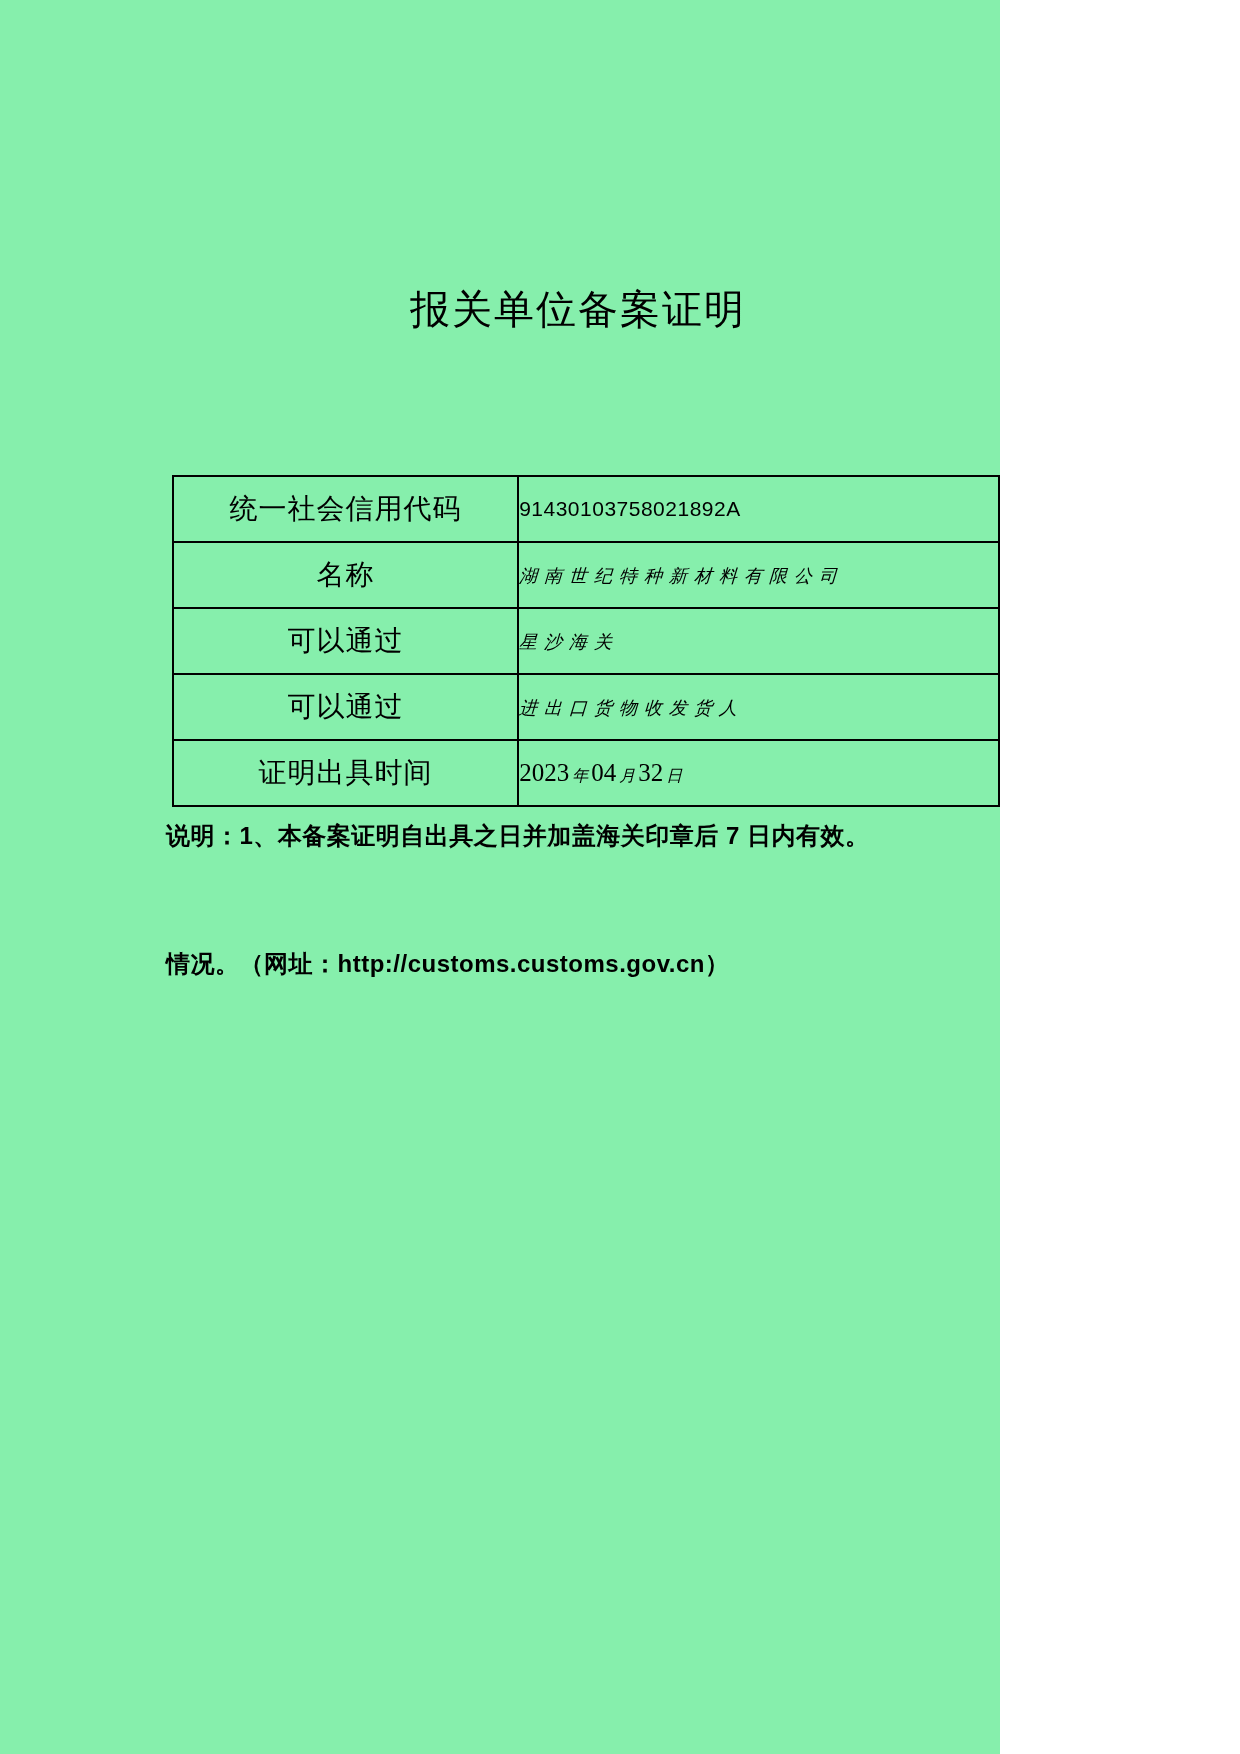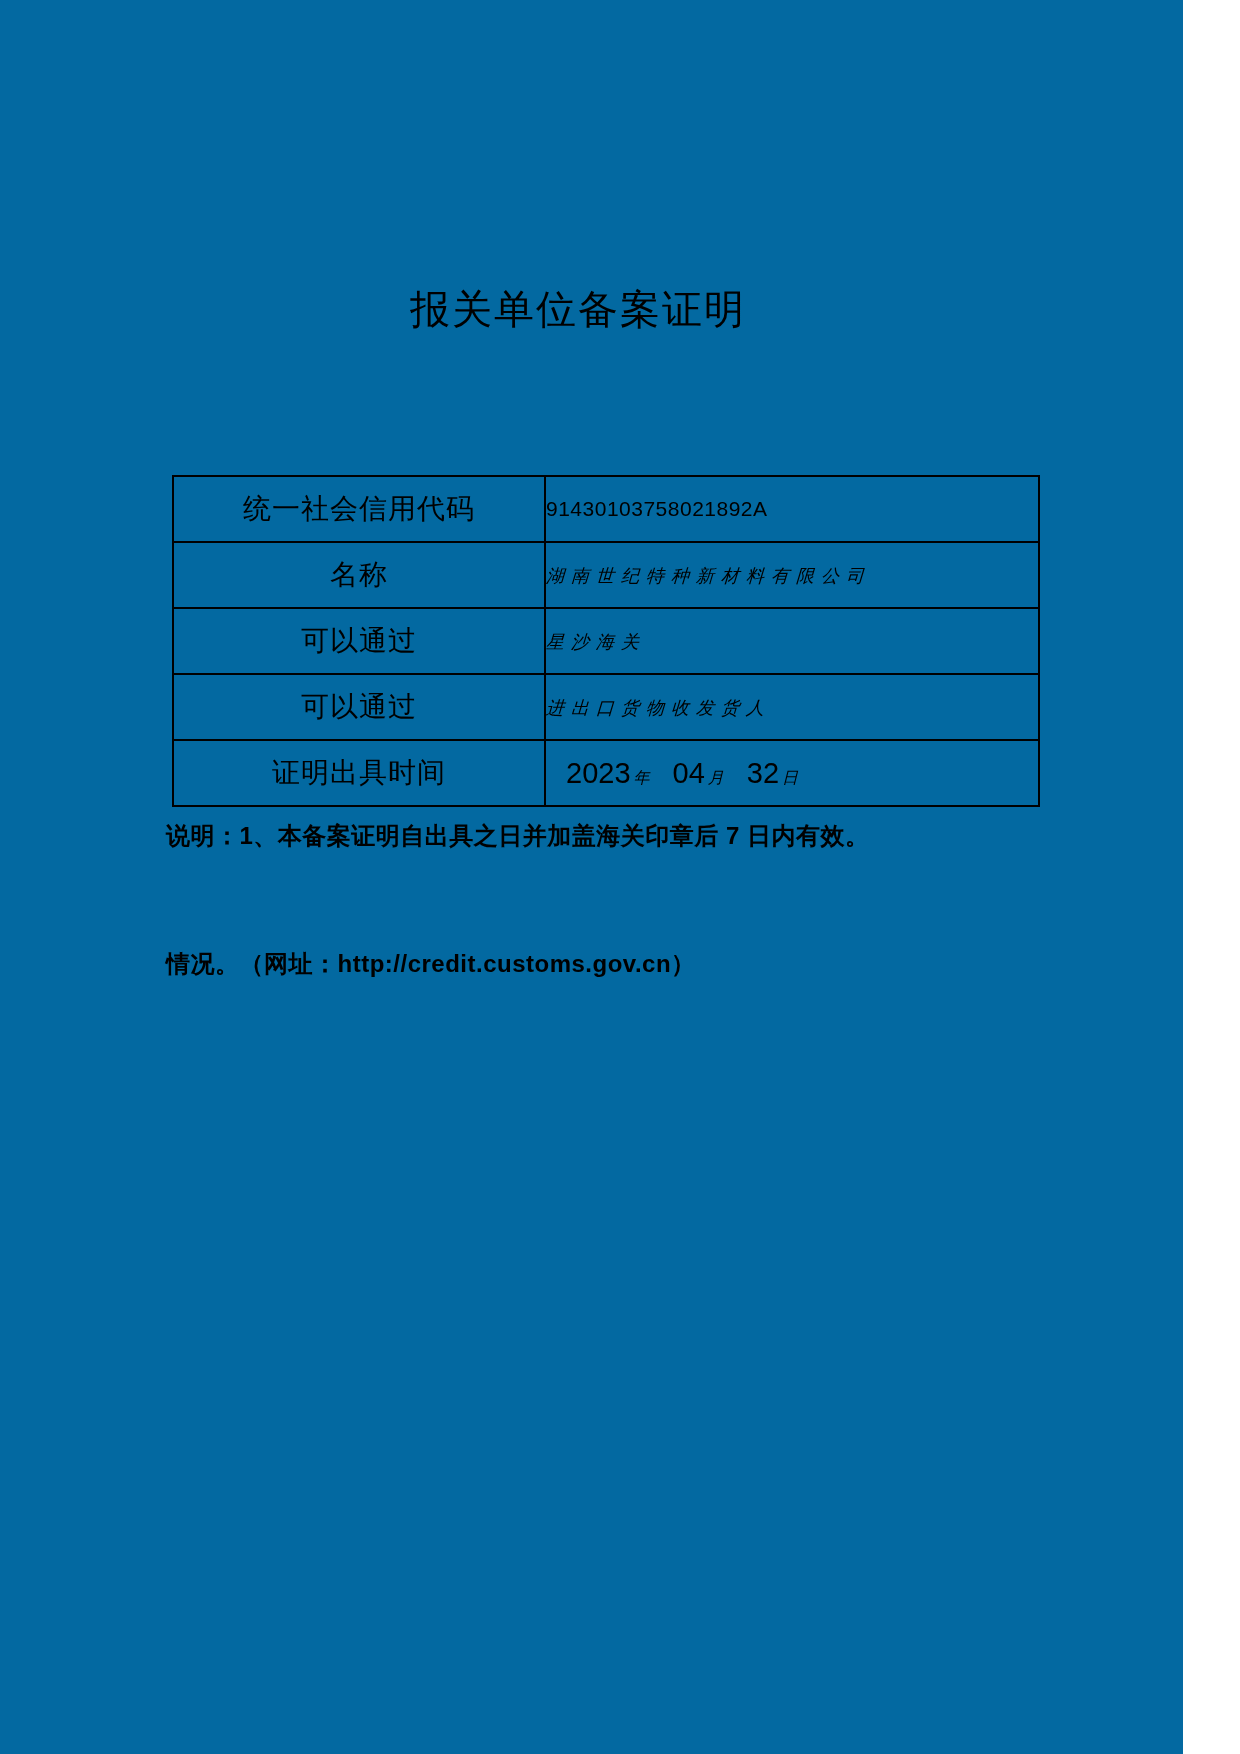--- a/index.html
+++ b/index.html
@@ -2,23 +2,23 @@
 <html><head>
 <meta charset="utf-8">
 <style>
   html, body {
     margin: 0;
     padding: 0;
     background: #ffffff;
   }
   .page {
     position: relative;
-    width: 1183px;
+    width: 1000px;
     height: 1754px;
-    background: #0369a1;
+    background: #86efac;
     color: #000000;
     font-family: "Liberation Sans", sans-serif;
     overflow: hidden;
   }
   .doc-title {
     position: absolute;
     top: 282px;
     left: 0;
     width: 1156px;
     text-align: center;
@@ -67,23 +67,22 @@
     font-size: 18px;
     letter-spacing: 7px;
     white-space: nowrap;
     transform: skewX(-3deg);
     display: inline-block;
   }
   .date-value {
     white-space: nowrap;
   }
   .date-num {
-    font-family: Liberation Sans, sans-serif;
-    font-size: 29px;
-    padding-left: 20px;
+    font-family: Liberation Serif, serif;
+    font-size: 25px;
   }
   .date-unit {
     font-family: "DejaVu Serif", cursive, serif;
     font-style: italic;
     font-size: 16px;
     margin: 0 3px;
   }
   .note-line {
     position: absolute;
     font-size: 24px;
@@ -138,15 +137,15 @@
         </td>
       </tr>
     </tbody>
   </table>
 
   <div class="note-line note-1">
     <span>说明：</span><span>1、本备案证明自出具之日并加盖海关印章后 7 日内有效。</span>
   </div>
 
 
-  <div class="note-line note-3">情况。（网址：http://credit.customs.gov.cn）</div>
+  <div class="note-line note-3">情况。（网址：http://customs.customs.gov.cn）</div>
 
 </div>
 
 </body></html>

